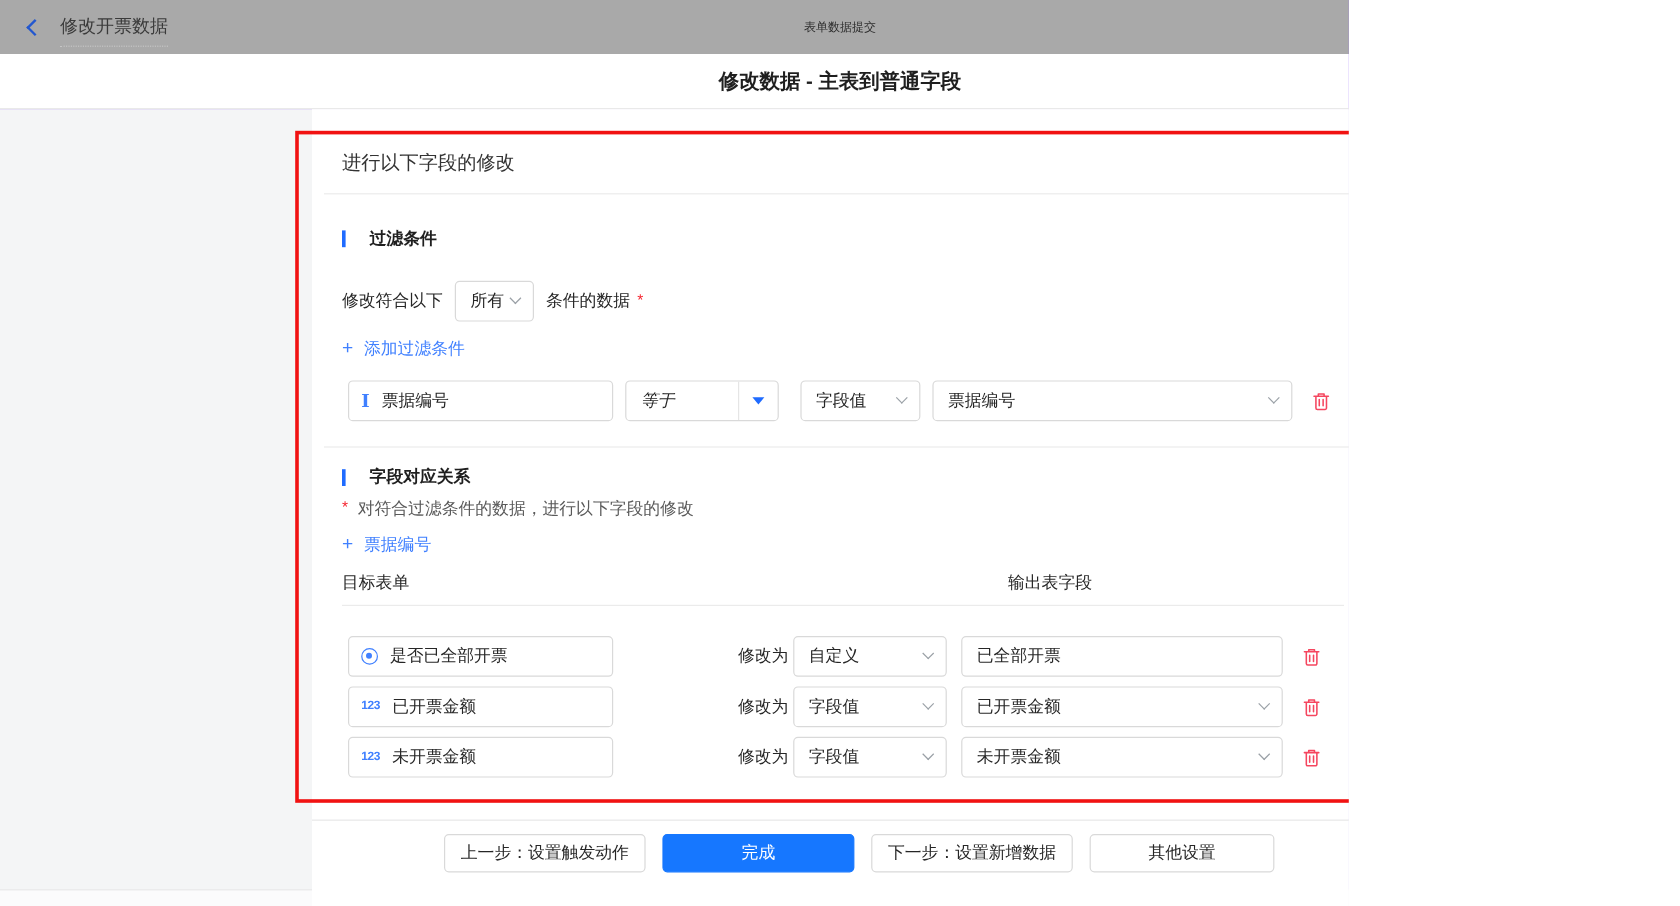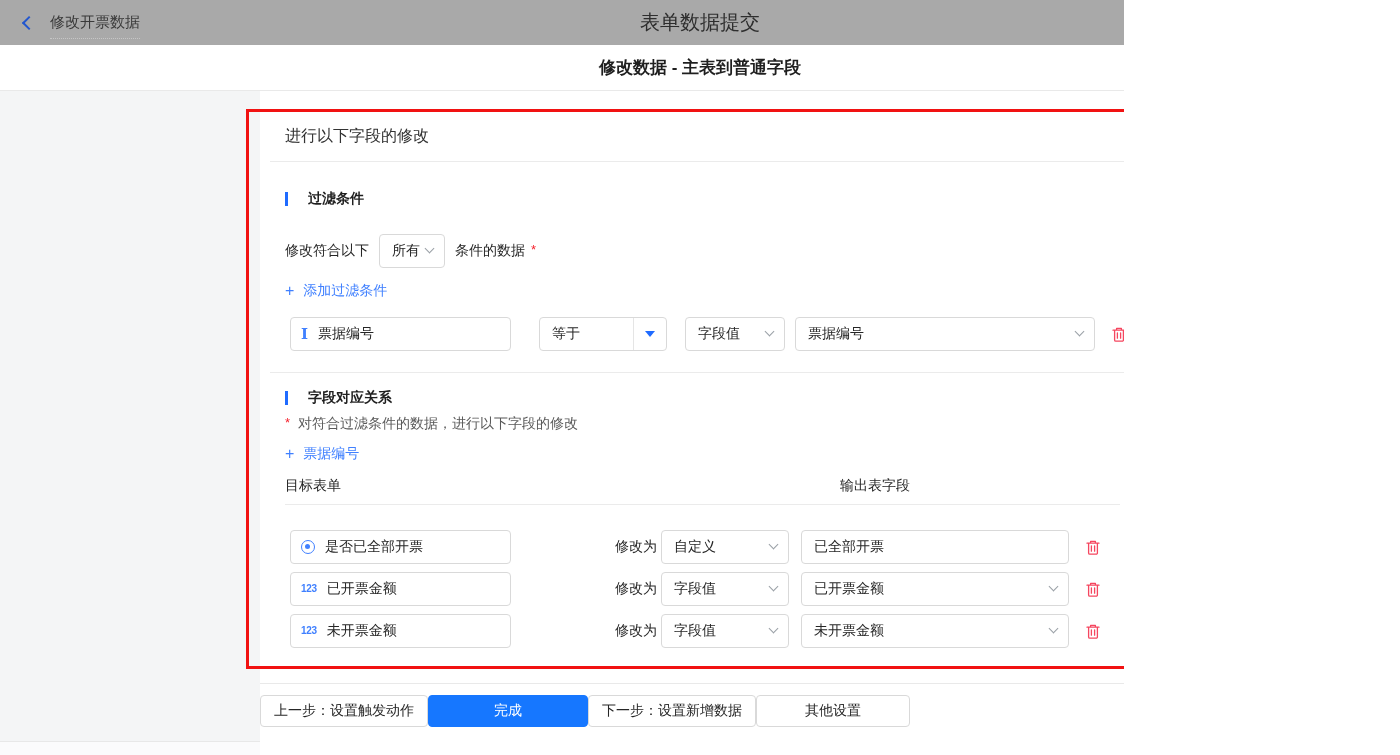--- a/index.html
+++ b/index.html
@@ -4,21 +4,21 @@
 <style>
   * { margin:0; padding:0; box-sizing:border-box; }
   body { font-family:"Liberation Sans", sans-serif; }
   .screen { position:relative; width:1124px; height:755px; background:#8b5cf6; overflow:hidden; font-family:"Liberation Sans", sans-serif; }
 
   
   .topbar { position:absolute; left:0; top:0; width:1400px; height:45px; background:#a9a9a9; display:flex; align-items:center; padding:0 24px; }
   .back-group { display:flex; align-items:center; cursor:pointer; }
   .back-chevron { width:10px; height:10px; border-left:2.5px solid #2257cf; border-bottom:2.5px solid #2257cf; transform:rotate(45deg); margin-right:16px; }
   .back-label { font-size:15px; color:#3a3a3a; padding-bottom:6px; border-bottom:1px dotted #c6c6c6; margin-top:6px; }
-  .topbar-center { position:absolute; left:0; top:0; width:100%; height:45px; display:flex; align-items:center; justify-content:center; font-size:20px; color:#2e2e2e; pointer-events:none; }
+  .topbar-center { position:absolute; left:0; top:0; width:100%; height:45px; display:flex; align-items:center; justify-content:center; font-size:10px; color:#2e2e2e; pointer-events:none; }
   .topbar-right { margin-left:auto; display:flex; align-items:center; }
   .guide { display:flex; align-items:center; gap:6px; color:#3aa33a; font-size:14px; margin-right:38px; cursor:pointer; }
   .save-btn { width:64px; height:29px; background:#1b55cb; color:#ffffff; font-size:14px; border:none; border-radius:4px; display:flex; align-items:center; justify-content:center; cursor:pointer; }
 
   
   .dlg-header { position:absolute; left:0; top:45px; width:1400px; height:46px; background:#ffffff; border-bottom:1px solid #e9e9e9; }
   .dlg-title { position:absolute; left:0; top:0; width:100%; height:45px; display:flex; align-items:center; justify-content:center; font-size:17px; font-weight:bold; color:#1f1f1f; }
   .dlg-close { position:absolute; right:26px; top:0; height:45px; display:flex; align-items:center; font-size:24px; color:#4a4a4a; cursor:pointer; line-height:1; }
 
   
@@ -47,21 +47,21 @@
   .sel { justify-content:space-between; padding:0 11px 0 12px; cursor:pointer; }
   .chev { width:7px; height:7px; border-right:1.5px solid #9aa0a6; border-bottom:1.5px solid #9aa0a6; transform:rotate(45deg); margin-top:-5px; flex:none; }
   .match-sel { width:66px; margin:0 10px; }
 
   .add-link { position:absolute; left:25px; display:flex; align-items:center; gap:9px; color:#4080ff; font-size:14px; cursor:pointer; }
   .add1 { top:191px; } .add2 { top:354px; }
   .plus { font-size:16px; line-height:1; margin-top:-1px; }
 
   .filter-row { position:absolute; left:30px; top:226px; height:34px; display:flex; align-items:center; }
   .icon-fld { width:221px; padding:0 10px; gap:10px; }
-  .op-sel { width:128px; margin-left:28px; padding:0; }
+  .op-sel { width:128px; margin-left:10px; padding:0;font-style:italic; }
   .split-text { flex:1; padding-left:12px; }
   .split-btn { width:33px; height:32px; border-left:1px solid #e5e5e5; display:flex; align-items:center; justify-content:center; cursor:pointer; }
   .tri-down { width:0; height:0; border-left:5px solid transparent; border-right:5px solid transparent; border-top:6px solid #1f6bff; }
   .vtype-sel { width:100px; margin-left:18px; }
   .vfield-sel { width:300px; margin-left:10px; }
 
   .txt-icon { font-family:"DejaVu Serif", serif; color:#4080ff; font-size:15px; font-weight:bold; line-height:1; flex:none; }
   .num-icon { color:#4080ff; font-size:10px; font-weight:bold; line-height:1; flex:none; letter-spacing:-0.3px; }
   .radio-icon { width:14px; height:14px; border-radius:50%; border:1.5px solid #4080ff; position:relative; flex:none; }
   .radio-icon::after { content:""; position:absolute; left:3px; top:3px; width:5px; height:5px; border-radius:50%; background:#4080ff; }
@@ -73,21 +73,21 @@
   .col-output { position:absolute; left:555px; top:0; }
 
   .map-row { position:absolute; left:30px; height:34px; display:flex; align-items:center; }
   .map1 { top:439px; } .map2 { top:481px; } .map3 { top:523px; }
   .modify-label { margin-left:104px; width:42px; font-size:14px; color:#262626; flex:none; }
   .mode-sel { width:128px; margin-left:4px; }
   .val-input { width:268px; margin-left:12px; padding:0 12px; }
   .val-sel { width:268px; margin-left:12px; }
 
   
-  .footer-btns { position:absolute; left:0; top:11px; width:100%; display:flex; justify-content:flex-start; }
+  .footer-btns { position:absolute; left:16px; top:11px; width:100%; display:flex; justify-content:center; gap:14px; }
   .btn { height:32px; border:1px solid #d9d9d9; border-radius:4px; background:#ffffff; font-size:14px; color:#262626; display:flex; align-items:center; justify-content:center; cursor:pointer; }
   .btn-prev { width:168px; } .btn-next { width:168px; } .btn-other { width:154px; }
   .btn-primary { width:160px; background:#1677ff; border-color:#1677ff; color:#ffffff; }
 </style>
 </head>
 <body>
 
 <div class="screen">
 
   <div class="topbar">

